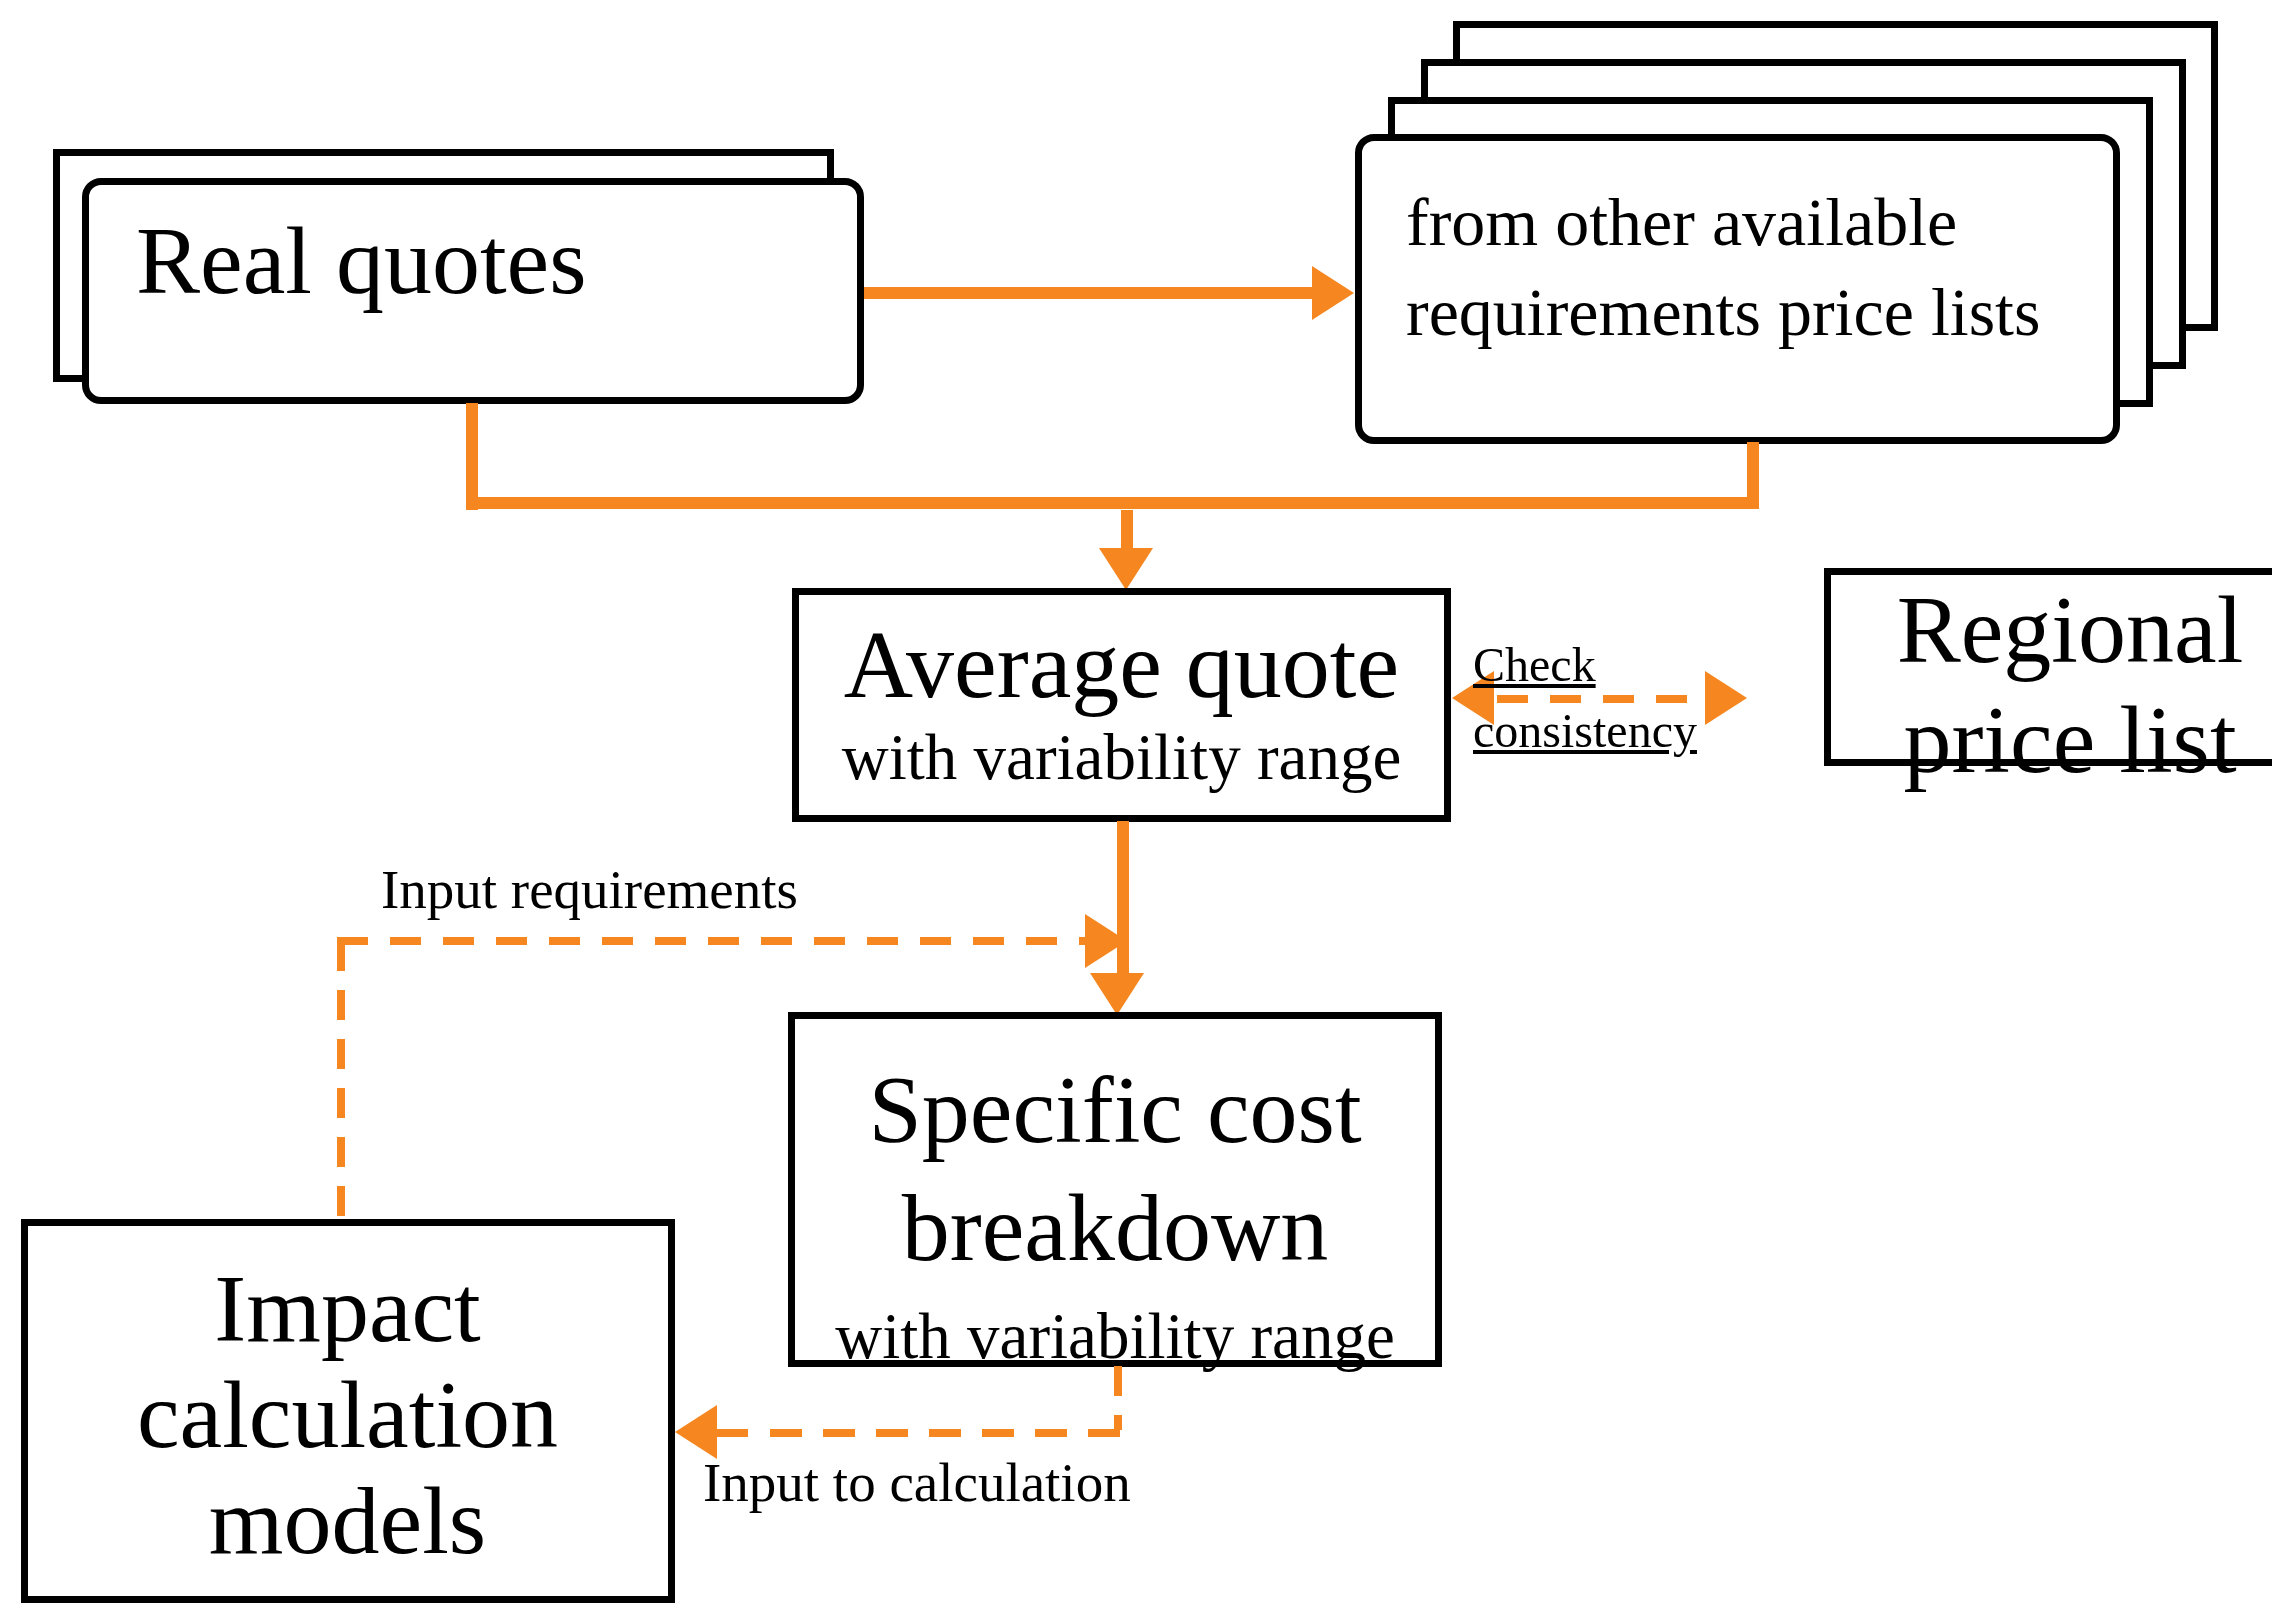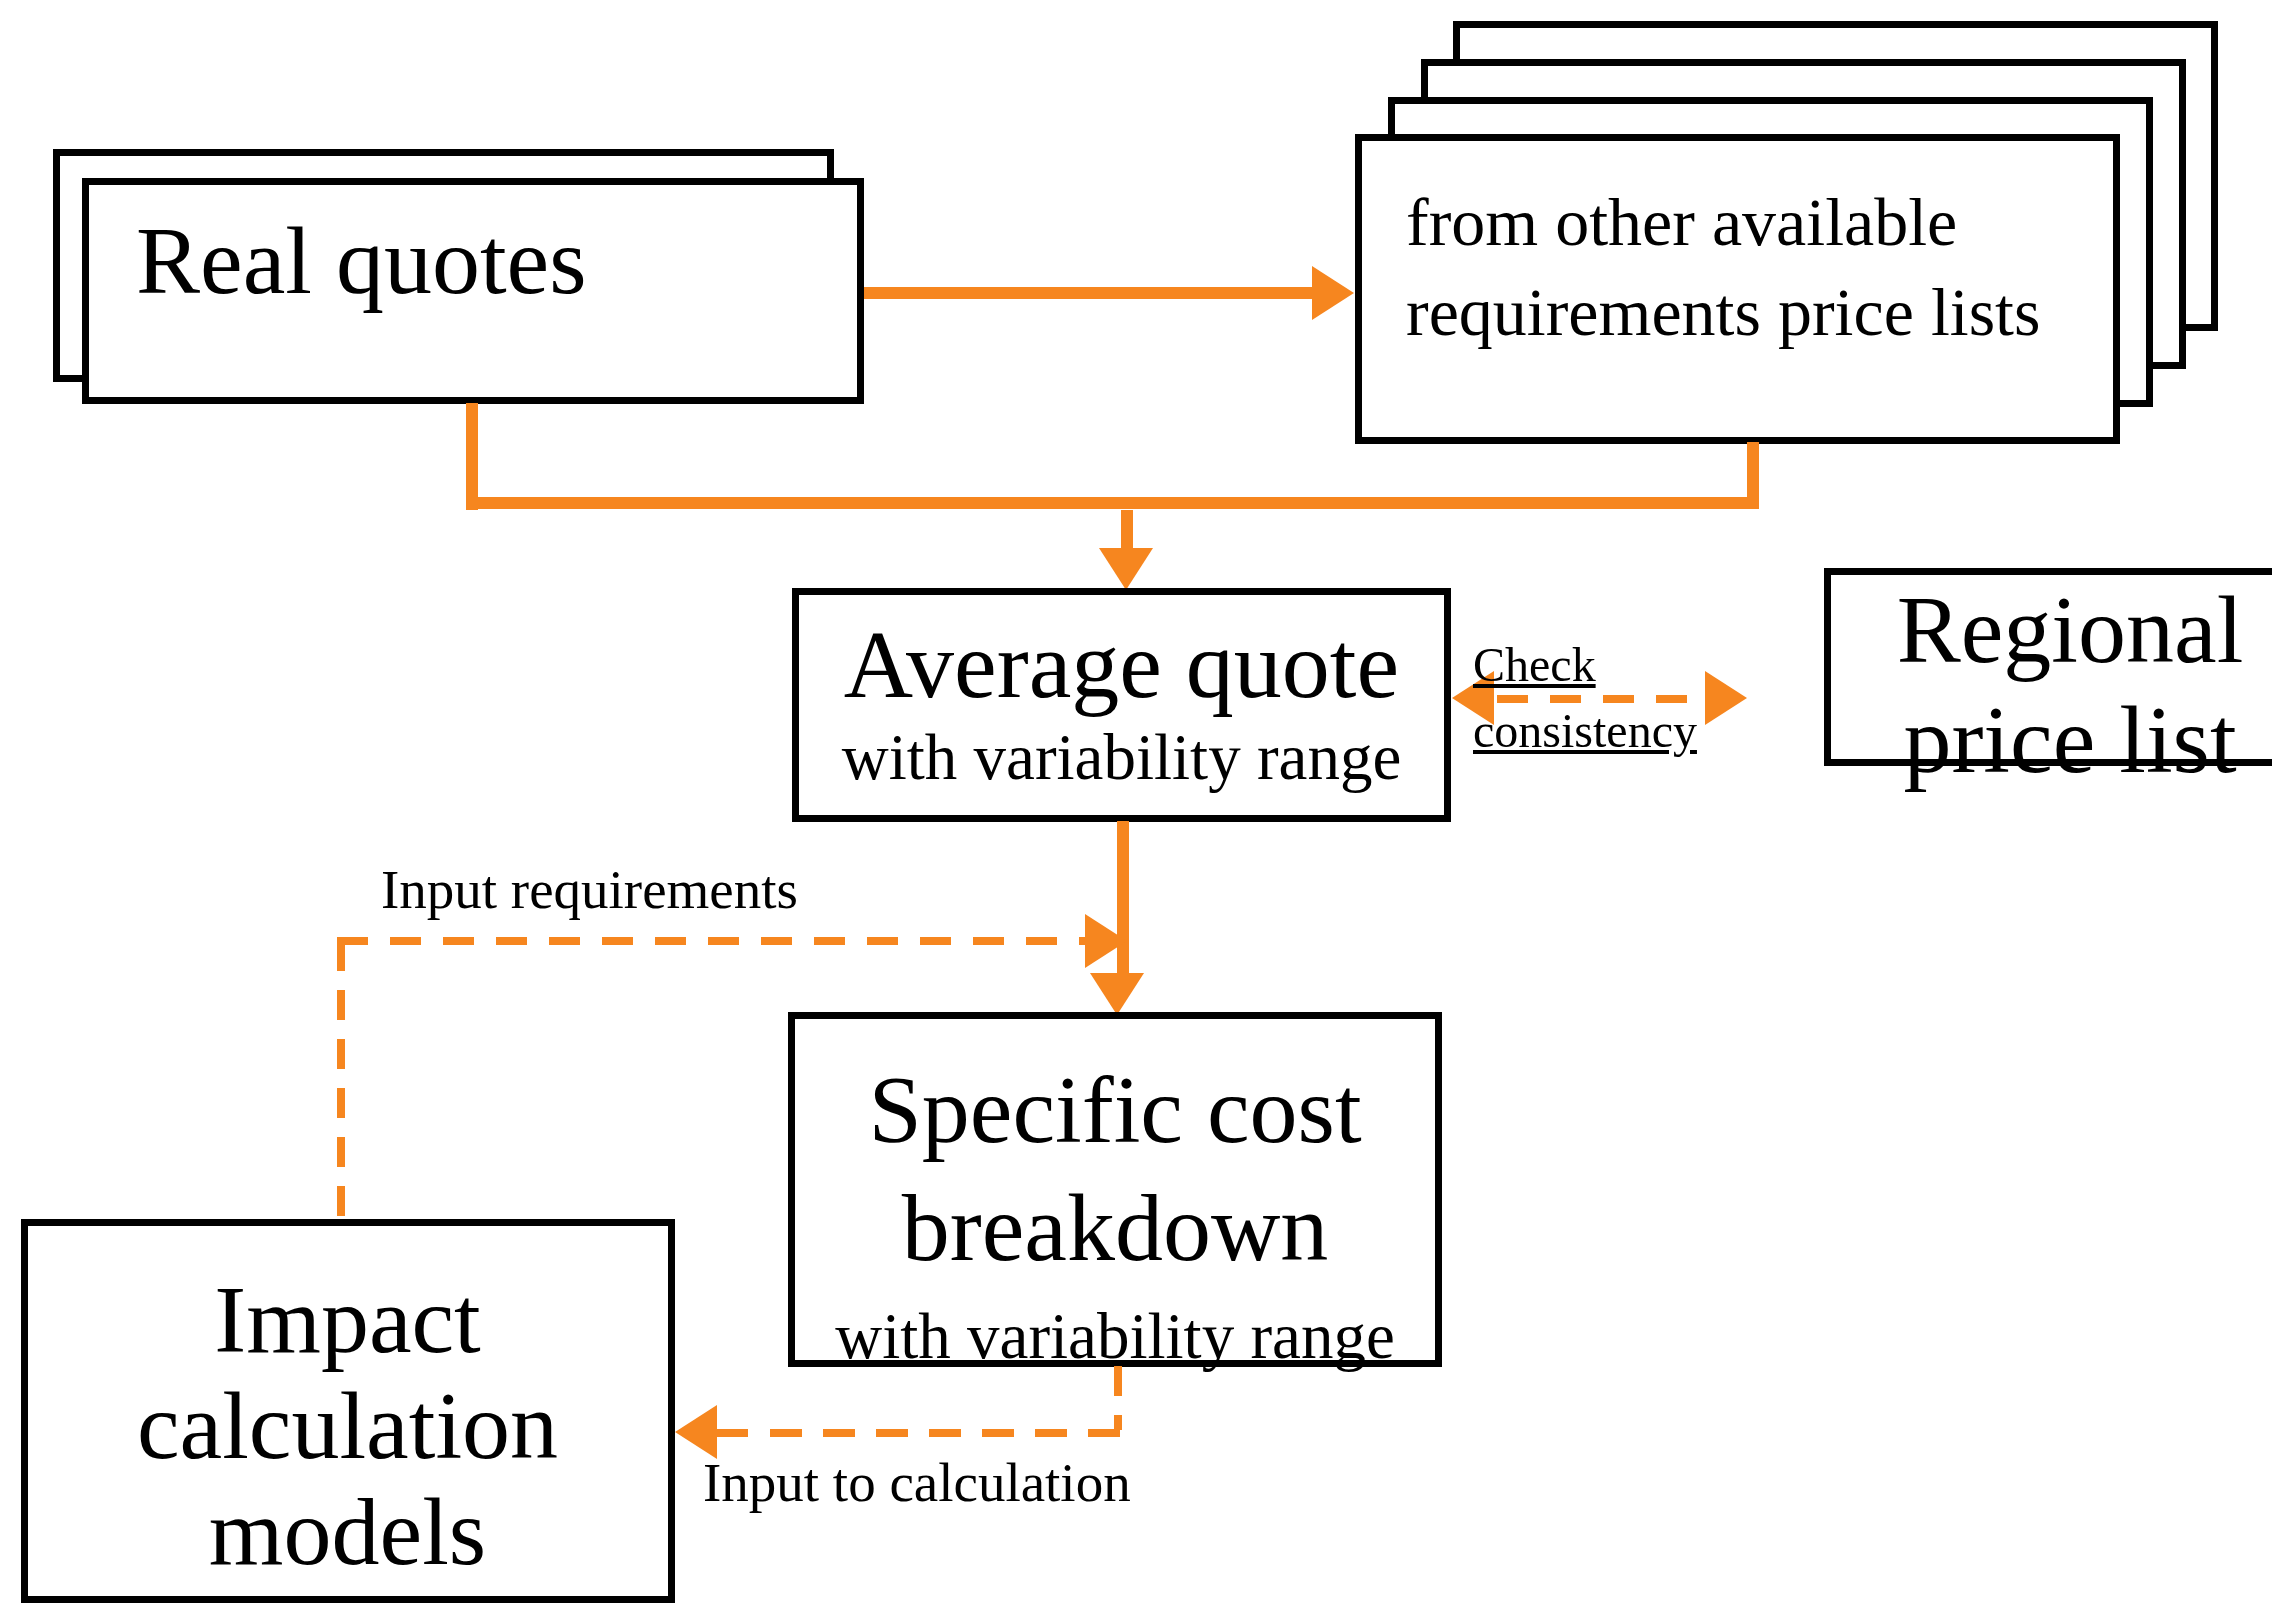--- a/index.html
+++ b/index.html
@@ -9,21 +9,21 @@
     background:var(--bg,#fff);
     font-family:"Liberation Serif","DejaVu Serif",serif;
     color:var(--ink,#000);
     overflow:hidden;
   }
   .box {
     position:absolute;
     background:var(--bg,#fff);
     border:7.5px solid var(--ink,#000);
   }
-  .txt-left  { display:flex; flex-direction:column; align-items:flex-start; }
+  .txt-left  { display:flex; flex-direction:column; align-items:flex-start;border-radius:19px; }
   .txt-center{ display:flex; flex-direction:column; align-items:center; text-align:left; }
   .t-big  { font-size:96px; line-height:110px; white-space:nowrap; }
   .t-big155{ font-size:96px; line-height:106px; white-space:nowrap; }
   .t-from { font-size:68px; line-height:90px; white-space:nowrap; }
   .t-with { font-size:65px;  line-height:75px; white-space:nowrap; }
   .t-label{ position:absolute; font-size:55px; line-height:62px; white-space:nowrap; }
   .t-check{ position:absolute; font-size:48px; line-height:66px; white-space:nowrap;text-decoration:underline; }
   .hline { position:absolute; height:12.3px; background:var(--orange,#F6861F); }
   .vline { position:absolute; width:12.3px;  background:var(--orange,#F6861F); }
   .hdash { position:absolute; height:8.2px;
@@ -88,21 +88,21 @@
 <div class="hdash" style="left:337px; top:937px; width:748px;"></div>
 <div class="head head-right" style="left:1085px; top:914px;"></div>
 <div class="vdash" style="left:337px; top:941px; height:278px;"></div>
 
 <div class="box txt-center" style="left:788px; top:1012px; width:654px; height:355px; padding-top:36px;gap:8px;">
   <div class="t-big">Specific cost</div>
   <div class="t-big">breakdown</div>
   <div class="t-with" style="margin-top:8.2px;">with variability range</div>
 </div>
 
-<div class="box txt-center" style="left:20.5px; top:1219px; width:654px; height:384px; padding-top:41px;">
+<div class="box txt-center" style="left:20.5px; top:1219px; width:654px; height:384px; padding-top:30px;">
   <div class="t-big155">Impact</div>
   <div class="t-big155">calculation</div>
   <div class="t-big155">models</div>
 </div>
 
 <div class="vdash" style="left:1114px; top:1366px; height:64px;"></div>
 <div class="hdash" style="left:717px; top:1429px; width:405px;"></div>
 <div class="head head-left" style="left:675px; top:1405px;"></div>
 <div class="t-label" style="left:703px; top:1452px;">Input to calculation</div>
 

